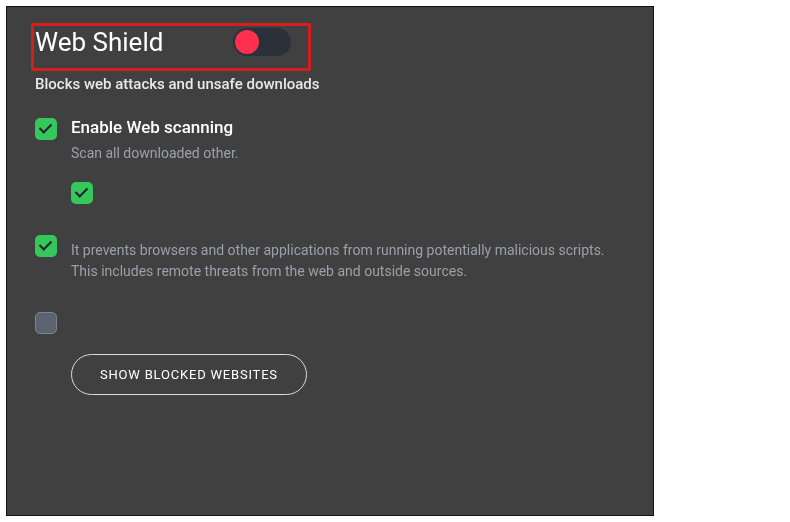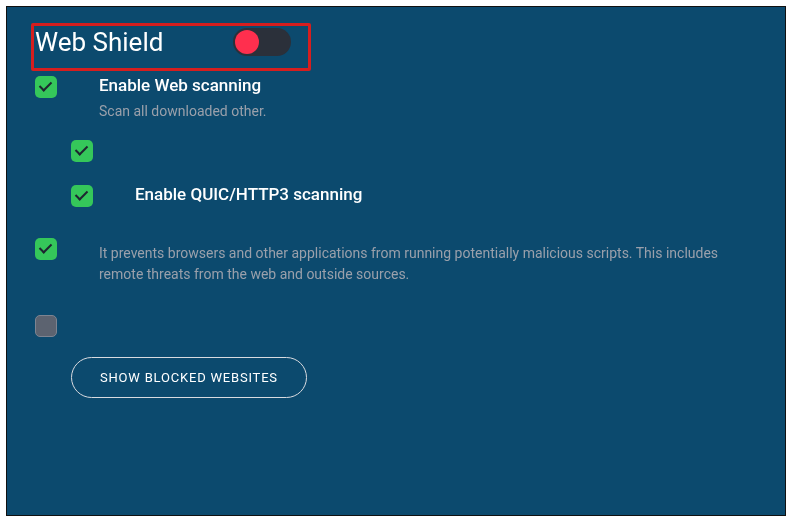--- a/index.html
+++ b/index.html
@@ -7,23 +7,23 @@
     padding: 0;
     width: 790px;
     height: 522px;
     background: #ffffff;
     font-family: -apple-system, BlinkMacSystemFont, "Segoe UI", Roboto, Arial, sans-serif;
   }
   .panel {
     position: absolute;
     left: 6px;
     top: 6px;
-    width: 780px;
+    width: 648px;
     height: 510px;
-    background: #0c4a6e;
+    background: #404040;
     border: 1px solid #111;
     box-sizing: border-box;
     padding: 18px 28px 0 28px;
   }
   .highlight-box {
     position: absolute;
     left: 24px;
     top: 16px;
     width: 280px;
     height: 48px;
@@ -94,21 +94,20 @@
     border-right: 2.5px solid #1e2530;
     border-bottom: 2.5px solid #1e2530;
     transform: rotate(45deg);
   }
   .checkbox.unchecked {
     background: #5c6370;
     border: 1px solid #7d8491;
   }
   .opt-text {
     flex: 1;
-    margin-left: 28px;
   }
   .opt-label {
     font-size: 17px;
     color: #ffffff;
     font-weight: 500;
   }
   .opt-desc {
     font-size: 14px;
     color: #9aa0ab;
     margin-top: 6px;
@@ -144,43 +143,38 @@
 
   <div class="title-row">
     <div class="title">Web Shield</div>
     <div class="toggle">
       <div class="toggle-knob"></div>
     </div>
   </div>
 
   <div class="highlight-box"></div>
 
+  <div class="subtitle">Blocks web attacks and unsafe downloads</div>
 
   
   <div class="option-row">
     <div class="checkbox checked"></div>
     <div class="opt-text">
       <div class="opt-label">Enable Web scanning</div>
       <div class="opt-desc">Scan all downloaded other.</div>
     </div>
   </div>
 
   <div class="subgroup">
     <div class="option-row">
       <div class="checkbox checked"></div>
       <div class="opt-text">
       </div>
     </div>
 
-    <div class="option-row sub-gap">
-      <div class="checkbox checked"></div>
-      <div class="opt-text">
-        <div class="opt-label">Enable QUIC/HTTP3 scanning</div>
-      </div>
-    </div>
   </div>
 
   
   <div class="option-row section-gap">
     <div class="checkbox checked"></div>
     <div class="opt-text">
       <div class="opt-desc">It prevents browsers and other applications from running potentially malicious scripts. This includes remote threats from the web and outside sources.</div>
     </div>
   </div>
 

